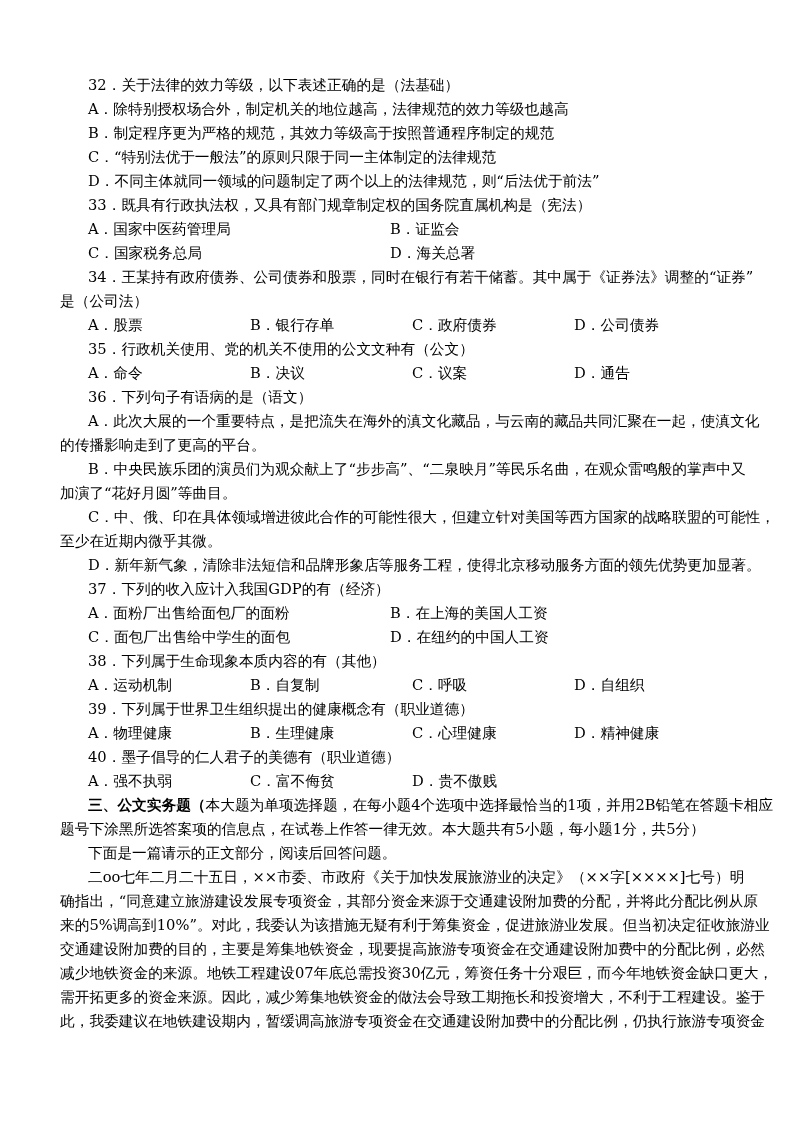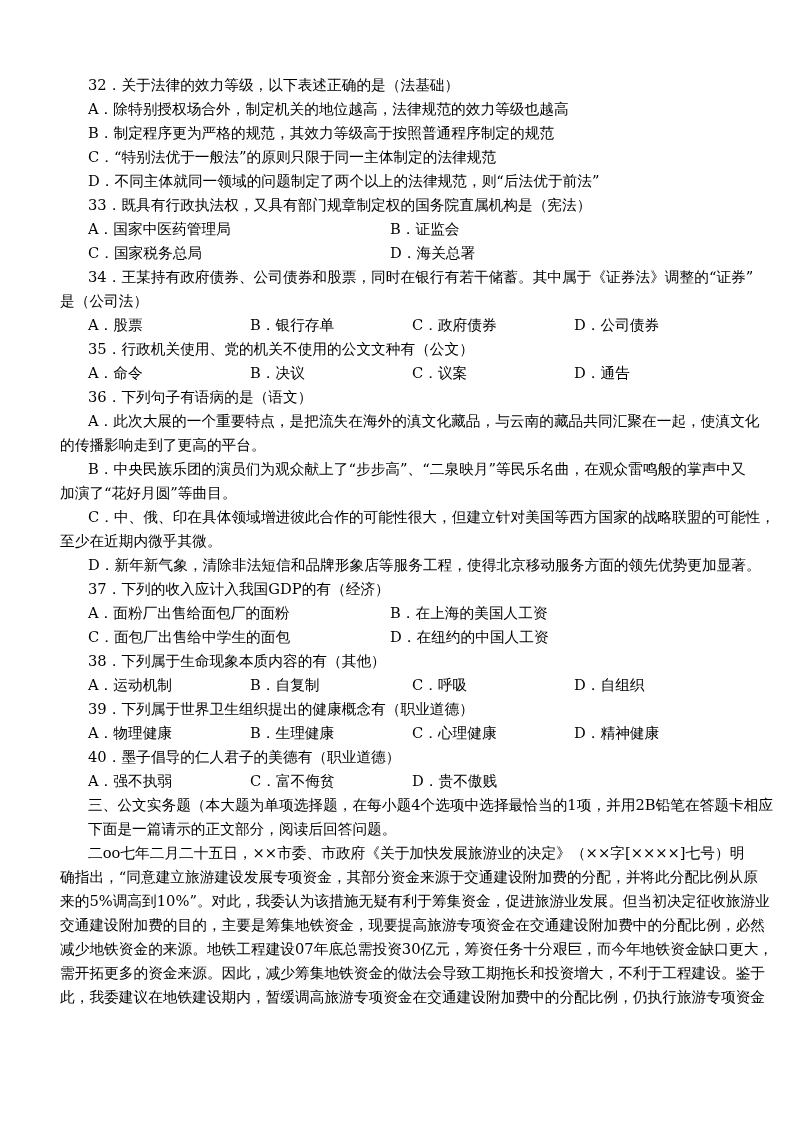--- a/index.html
+++ b/index.html
@@ -28,21 +28,21 @@
     line-height: 24px;
     font-size: 14.7px;
     white-space: nowrap;
     letter-spacing: 0;
   }
   .indent { padding-left: 28px; }
   .opts { display: flex; }
   .opts.c4 > span { flex: 0 0 auto; width: 162px; }
   .opts.c4 > span:last-child { width: auto; text-align: center; }
   .opts.c2 > span:first-child { display: inline-block; width: 302px; }
-  .bold { font-weight: normal; }
+  .bold { font-weight: bold; }
 </style>
 </head>
 <body>
 
 <div class="page">
   <div class="content">
 
     <div class="line indent">32．关于法律的效力等级，以下表述正确的是（法基础）</div>
     <div class="line indent">A．除特别授权场合外，制定机关的地位越高，法律规范的效力等级也越高</div>
     <div class="line indent">B．制定程序更为严格的规范，其效力等级高于按照普通程序制定的规范</div>
@@ -114,20 +114,21 @@
     <div class="line indent">40．墨子倡导的仁人君子的美德有（职业道德）</div>
     <div class="line indent opts c4">
       <span>A．强不执弱</span>
         <span>C．富不侮贫</span>
         <span>D．贵不傲贱</span>
     </div>
 
     <div class="line indent">
       <span class="bold">三、公文实务题（</span><span>本大题为单项选择题，在每小题4个选项中选择最恰当的1项，并用2B铅笔在答题卡相应</span>
     </div>
+    <div class="line">题号下涂黑所选答案项的信息点，在试卷上作答一律无效。本大题共有5小题，每小题1分，共5分）</div>
     <div class="line indent">下面是一篇请示的正文部分，阅读后回答问题。</div>
 
     <div class="line indent">二oo七年二月二十五日，××市委、市政府《关于加快发展旅游业的决定》（××字[××××]七号）明</div>
     <div class="line">确指出，“同意建立旅游建设发展专项资金，其部分资金来源于交通建设附加费的分配，并将此分配比例从原</div>
     <div class="line">来的5%调高到10%”。对此，我委认为该措施无疑有利于筹集资金，促进旅游业发展。但当初决定征收旅游业</div>
     <div class="line">交通建设附加费的目的，主要是筹集地铁资金，现要提高旅游专项资金在交通建设附加费中的分配比例，必然</div>
     <div class="line">减少地铁资金的来源。地铁工程建设07年底总需投资30亿元，筹资任务十分艰巨，而今年地铁资金缺口更大，</div>
     <div class="line">需开拓更多的资金来源。因此，减少筹集地铁资金的做法会导致工期拖长和投资增大，不利于工程建设。鉴于</div>
     <div class="line">此，我委建议在地铁建设期内，暂缓调高旅游专项资金在交通建设附加费中的分配比例，仍执行旅游专项资金</div>
 

